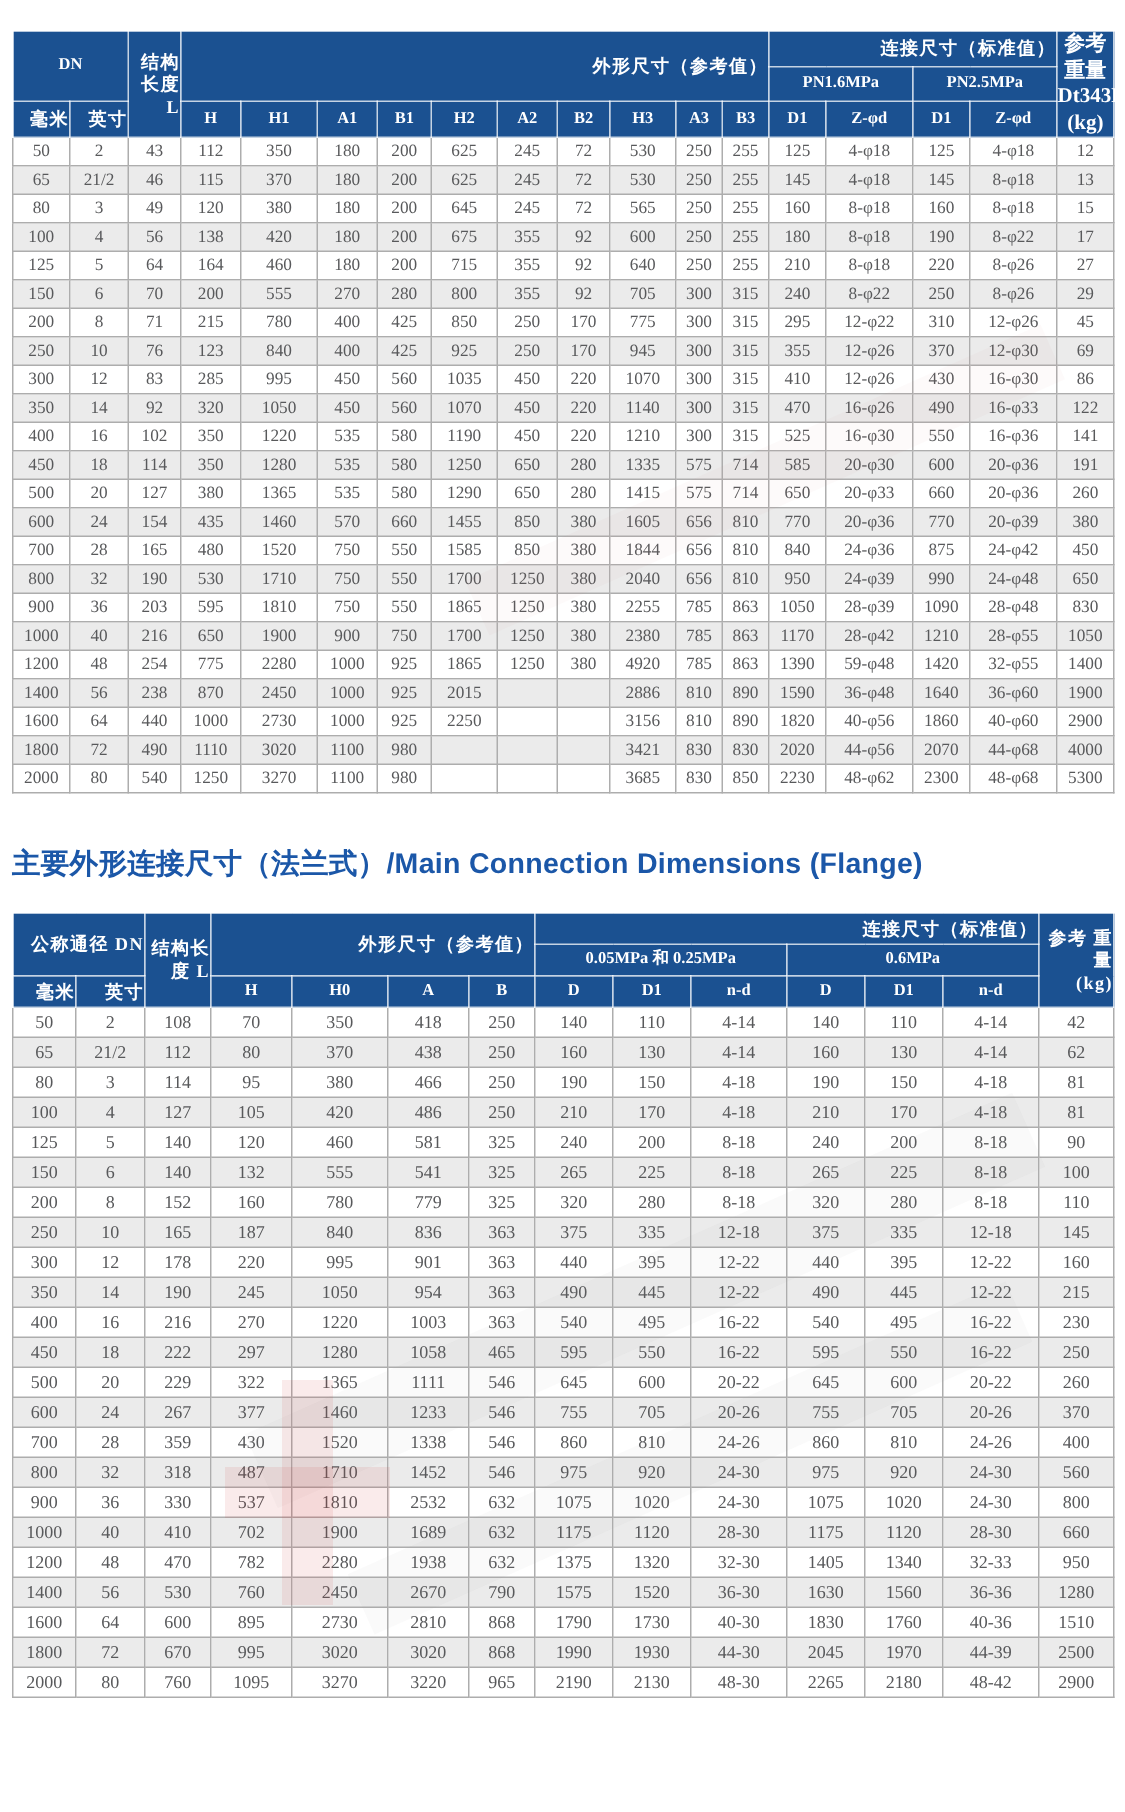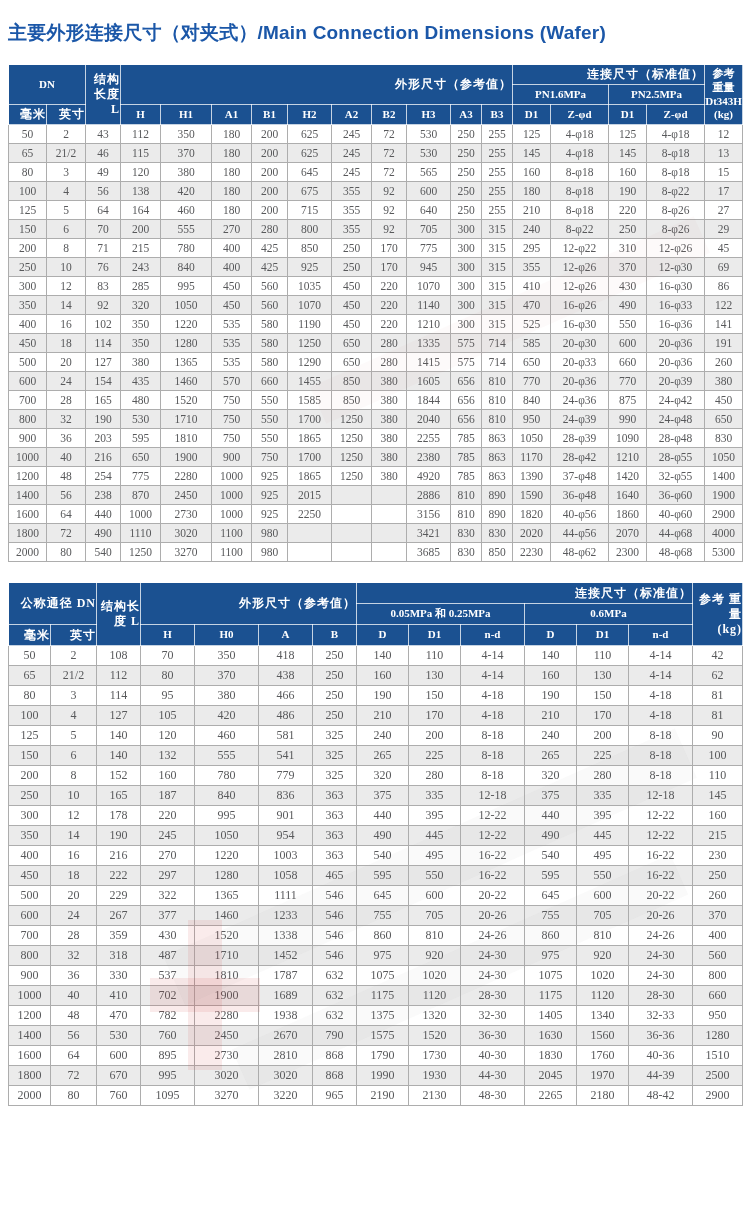--- a/index.html
+++ b/index.html
@@ -37,21 +37,21 @@
     color: #ffffff;
     font-weight: bold;
     border: 1px solid rgba(255,255,255,0.75);
     padding: 0;
     font-size: 11px;
     line-height: 1.25;
     white-space: pre-line;
     vertical-align: middle;
   }
   .spec-table thead th.cjk { font-size: 12px; letter-spacing: 1px; text-align: right; }
-  .spec-table thead th.small { font-size: 11px; letter-spacing: 0; }
+  .spec-table thead th.small { font-size: 14px; letter-spacing: 0; }
   .spec-table thead tr { height: 20px; }
   #flange-table thead tr { height: 21px; }
   .spec-table { border: 1px solid #8f8f8f; }
   .spec-table tbody td {
     border: 1px solid #adadad;
     color: #58595b;
     text-align: center;
     font-size: 11.5px;
     padding: 0;
     height: 18px;
@@ -80,21 +80,20 @@
     content: ""; position: absolute; background: rgba(205,60,55,0.10);
   }
   .wm-logo::before { left: 38px; top: 0; width: 34px; height: 150px; }
   .wm-logo::after  { left: 0; top: 58px; width: 110px; height: 34px; }
 </style>
 </head>
 <body>
 
 <div class="page">
 
-  <h2 class="section-title">主要外形连接尺寸（对夹式）/Main Connection Dimensions (Wafer)</h2>
 
   <table class="spec-table" id="wafer-table">
     <colgroup>
       <col style="width:38px">
         <col style="width:39px">
         <col style="width:35px">
       <col style="width:40px">
         <col style="width:51px">
         <col style="width:40px">
         <col style="width:36px">
@@ -284,21 +283,21 @@
           <td>295</td>
           <td>12-φ22</td>
           <td>310</td>
           <td>12-φ26</td>
           <td>45</td>
         </tr>
         <tr>
           <td>250</td>
           <td>10</td>
           <td>76</td>
-          <td>243</td>
+          <td>123</td>
           <td>840</td>
           <td>400</td>
           <td>425</td>
           <td>925</td>
           <td>250</td>
           <td>170</td>
           <td>945</td>
           <td>300</td>
           <td>315</td>
           <td>355</td>
@@ -515,21 +514,21 @@
           <td>2280</td>
           <td>1000</td>
           <td>925</td>
           <td>1865</td>
           <td>1250</td>
           <td>380</td>
           <td>4920</td>
           <td>785</td>
           <td>863</td>
           <td>1390</td>
-          <td>37-φ48</td>
+          <td>59-φ48</td>
           <td>1420</td>
           <td>32-φ55</td>
           <td>1400</td>
         </tr>
         <tr>
           <td>1400</td>
           <td>56</td>
           <td>238</td>
           <td>870</td>
           <td>2450</td>
@@ -603,20 +602,21 @@
           <td>850</td>
           <td>2230</td>
           <td>48-φ62</td>
           <td>2300</td>
           <td>48-φ68</td>
           <td>5300</td>
         </tr>
       </tbody>
   </table>
 
+  <h2 class="section-title second">主要外形连接尺寸（法兰式）/Main Connection Dimensions (Flange)</h2>
 
   <table class="spec-table" id="flange-table">
     <colgroup>
       <col style="width:42px">
         <col style="width:46px">
         <col style="width:44px">
       <col style="width:54px">
         <col style="width:64px">
         <col style="width:54px">
         <col style="width:44px">
@@ -913,21 +913,21 @@
           <td>920</td>
           <td>24-30</td>
           <td>560</td>
         </tr>
         <tr>
           <td>900</td>
           <td>36</td>
           <td>330</td>
           <td>537</td>
           <td>1810</td>
-          <td>1787</td>
+          <td>2532</td>
           <td>632</td>
           <td>1075</td>
           <td>1020</td>
           <td>24-30</td>
           <td>1075</td>
           <td>1020</td>
           <td>24-30</td>
           <td>800</td>
         </tr>
         <tr>

